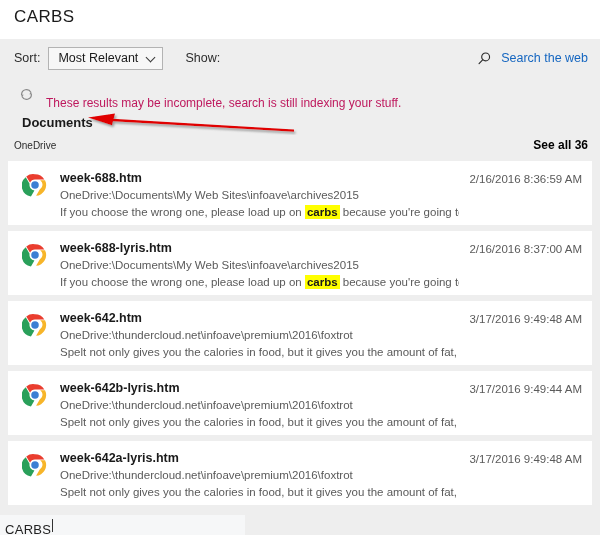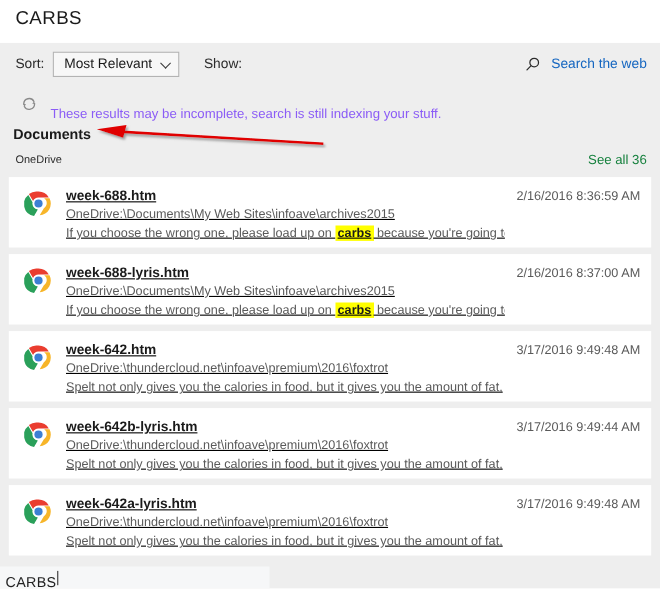--- a/index.html
+++ b/index.html
@@ -102,50 +102,51 @@
 
   
   .notice {
     display: flex;
     align-items: center;
     padding: 4px 0 0 18px;
     height: 30px;
   }
   .notice .ntext {
     font-size: 12px;
-    color: #8b5cf6;
+    color: #be185d;
     margin-left: 11px;
     margin-top: 17px;
   }
 
   
   .section {
-    padding: 6px 0 0 12px;
+    padding: 6px 0 0 22px;
     position: relative;
   }
   .section .sec-title {
     font-size: 13px;
     font-weight: bold;
     color: #1a1a1a;
   }
   .subrow {
     display: flex;
     align-items: center;
     justify-content: space-between;
     padding: 4px 12px 0 14px;
     height: 24px;
   }
   .subrow .src {
     font-size: 10px;
     color: #2b2b2b;
   }
   .subrow .seeall {
     font-size: 12px;
-    color: #15803d;
+    color: #000000;
     cursor: pointer;
+    font-weight: bold;
   }
 
   
   .arrow-annot {
     position: absolute;
     left: 86px;
     top: 109px;
     width: 212px;
     height: 26px;
     pointer-events: none;
@@ -170,21 +171,20 @@
   .card .favicon {
     width: 26px; height: 26px;
     flex: 0 0 auto;
     margin-top: 2px;
     margin-right: 12px;
   }
   .card .info {
     flex: 1 1 auto;
     min-width: 0;
     overflow: hidden;
-    text-decoration: underline;
   }
   .card .fname {
     font-size: 12.5px;
     font-weight: bold;
     color: #1a1a1a;
     line-height: 16px;
     white-space: nowrap;
   }
   .card .fpath {
     font-size: 11.5px;

